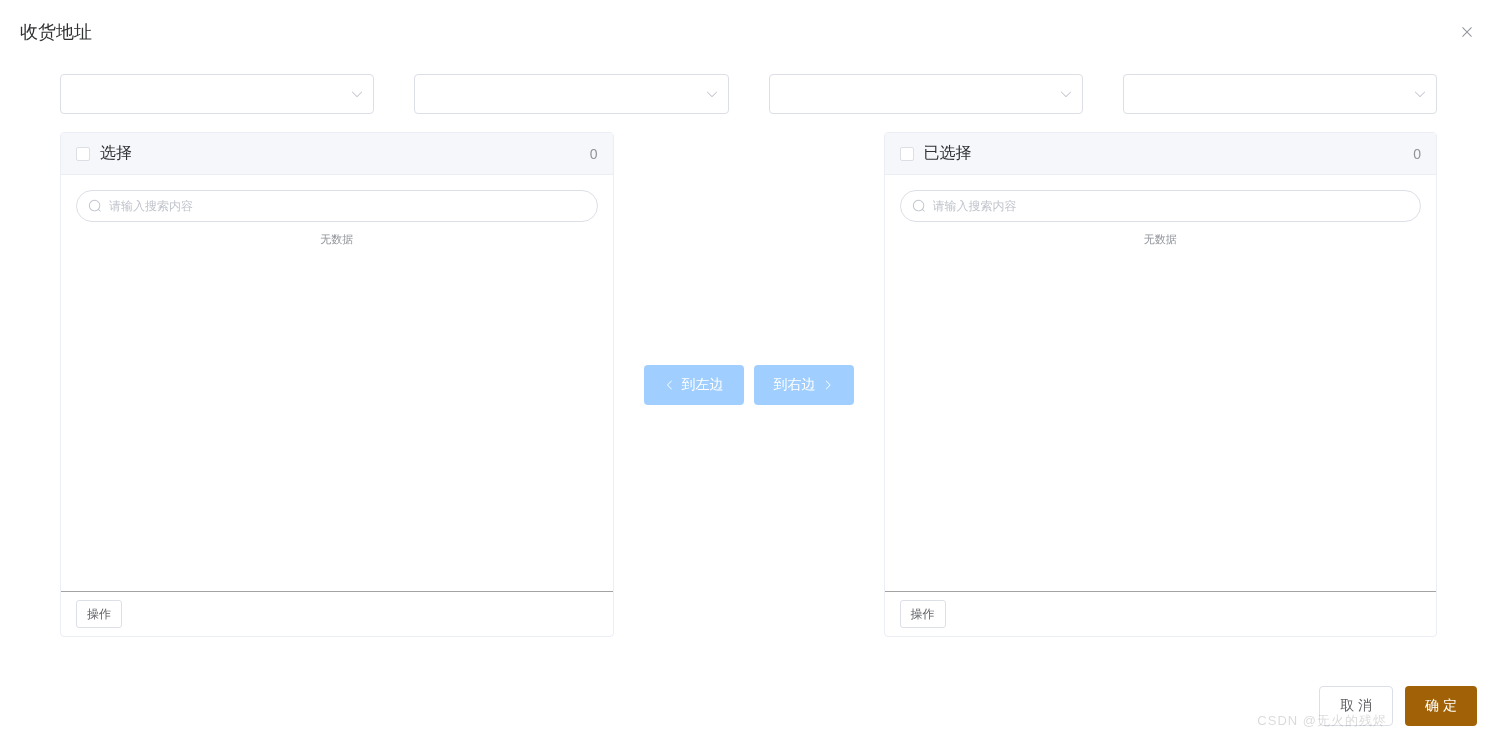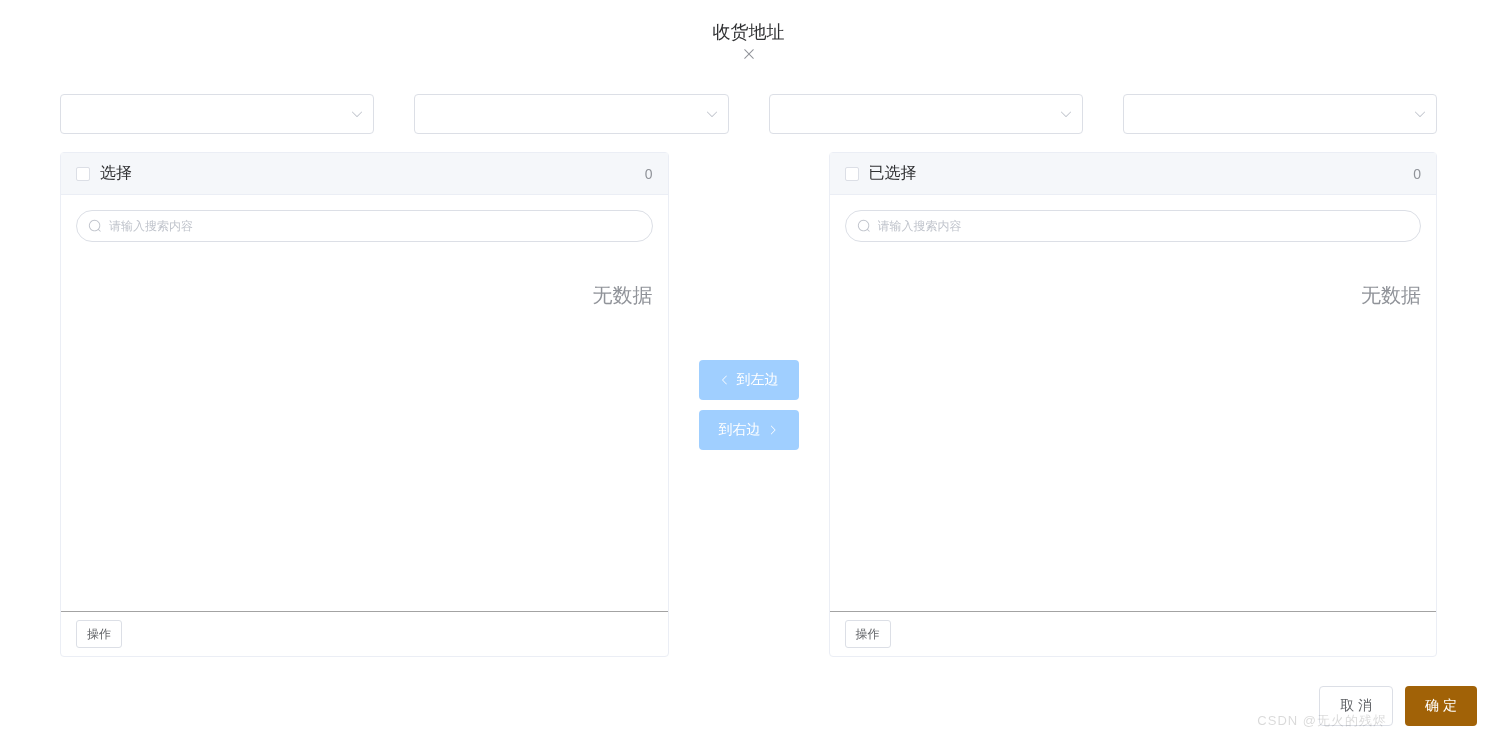--- a/index.html
+++ b/index.html
@@ -10,21 +10,20 @@
   background: #fff;
   width: 1497px;
   height: 736px;
   position: relative;
 }
 .dialog-header {
   padding: 20px;
   display: flex;
   justify-content: space-between;
   align-items: center;
-  flex-direction: column;
 }
 .dialog-title { font-size: 18px; color: #303133; line-height: 24px; }
 .close-btn {
   font-size: 20px; color: #909399; cursor: pointer; line-height: 1;
   width: 20px; height: 20px; display:flex; align-items:center; justify-content:center;
 }
 .dialog-body { padding: 10px 60px 0 60px; }
 .selects-row { display: flex; gap: 40px; margin-bottom: 18px; }
 .el-select {
   flex: 1;
@@ -86,33 +85,33 @@
   font-size: 12px;
   color: #ec4899;
   outline: none;
 }
 .filter-input::placeholder { color: #C0C4CC; }
 .filter-icon {
   position: absolute; left: 12px; top: 50%; transform: translateY(-50%);
   color: #C0C4CC; width:14px; height:14px;
 }
 .empty-text {
-  text-align: right; color: #909399; font-size: 20px; margin-top: 30px;
+  text-align: center; color: #909399; font-size: 11px; 
 }
 .panel-footer {
   border-top: 1px solid #a3a3a3;
   padding: 8px 15px;
 }
 .footer-btn {
   height: 28px; padding: 0 10px;
   border: 1px solid #DCDFE6; border-radius: 3px;
   background: #fff; color: #606266; font-size: 12px; cursor: pointer;
   display:inline-flex; align-items:center;
 }
-.transfer-buttons { display: flex; flex-direction: column; gap: 10px; }
+.transfer-buttons { display: flex; flex-direction: row; gap: 10px; }
 .t-btn {
   height: 40px; padding: 0 20px;
   border: none; border-radius: 4px;
   background: #a0cfff; color: #fff; font-size: 14px;
   cursor: not-allowed;
   display: inline-flex; align-items: center; gap: 6px;
 }
 .dialog-footer {
   position: absolute; bottom: 10px; right: 20px;
   display: flex; gap: 12px; 

